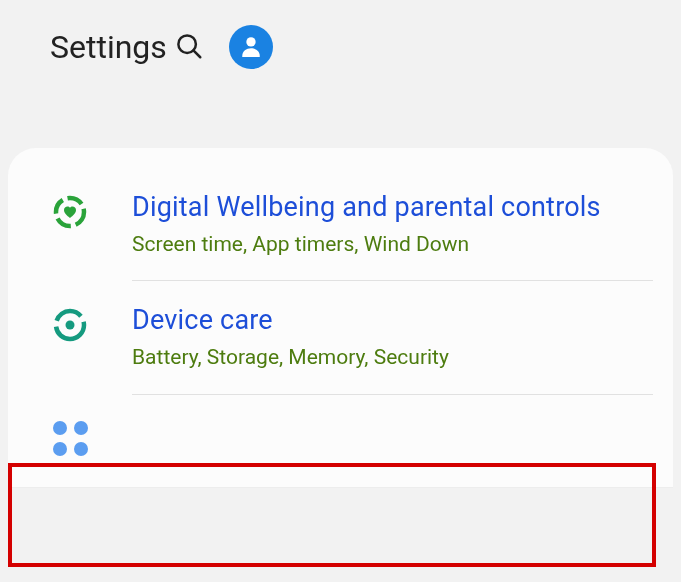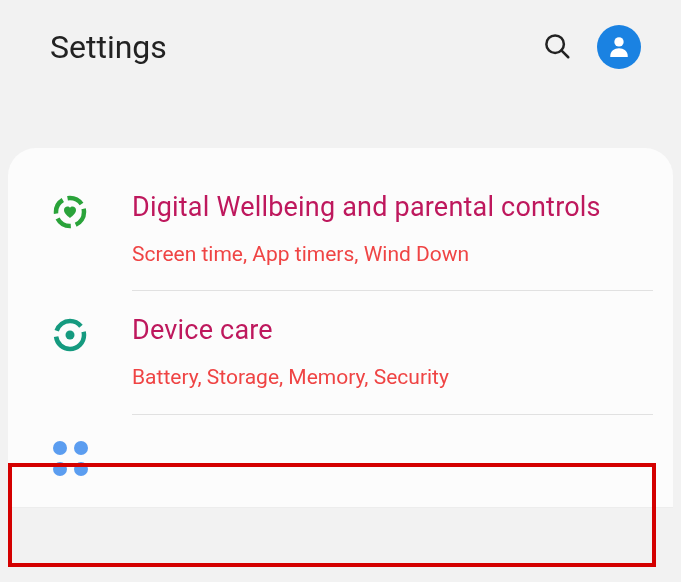--- a/index.html
+++ b/index.html
@@ -7,21 +7,20 @@
   body {
     background: #f2f2f2;
     font-family: -apple-system, "Segoe UI", Roboto, Arial, sans-serif;
     color: #222;
     overflow: hidden;
   }
 
   .header {
     display: flex;
     align-items: center;
-    justify-content: space-between;
     padding: 24px 40px 10px 50px;
     height: 80px;
   }
   .header-title {
     font-size: 32px;
     font-weight: 400;
     color: #222;
   }
   .header-actions {
     display: flex;
@@ -76,28 +75,28 @@
     margin-right: 40px;
   }
   .row-text {
     flex: 1;
     min-width: 0;
     padding-right: 8px;
   }
   .row-title {
     font-size: 27px;
     line-height: 1.3;
-    color: #be185d;
+    color: #1d4ed8;
     font-weight: 400;
     letter-spacing: 0.2px;
   }
   .row-subtitle {
     font-size: 21px;
-    color: #ef4444;
-    margin-top: 16px;
+    color: #4d7c0f;
+    margin-top: 6px;
     line-height: 1.3;
   }
   .divider {
     height: 1px;
     background: #e1e1e1;
     margin-left: 124px;
     margin-right: 20px;
   }
 
   .highlight-box {

